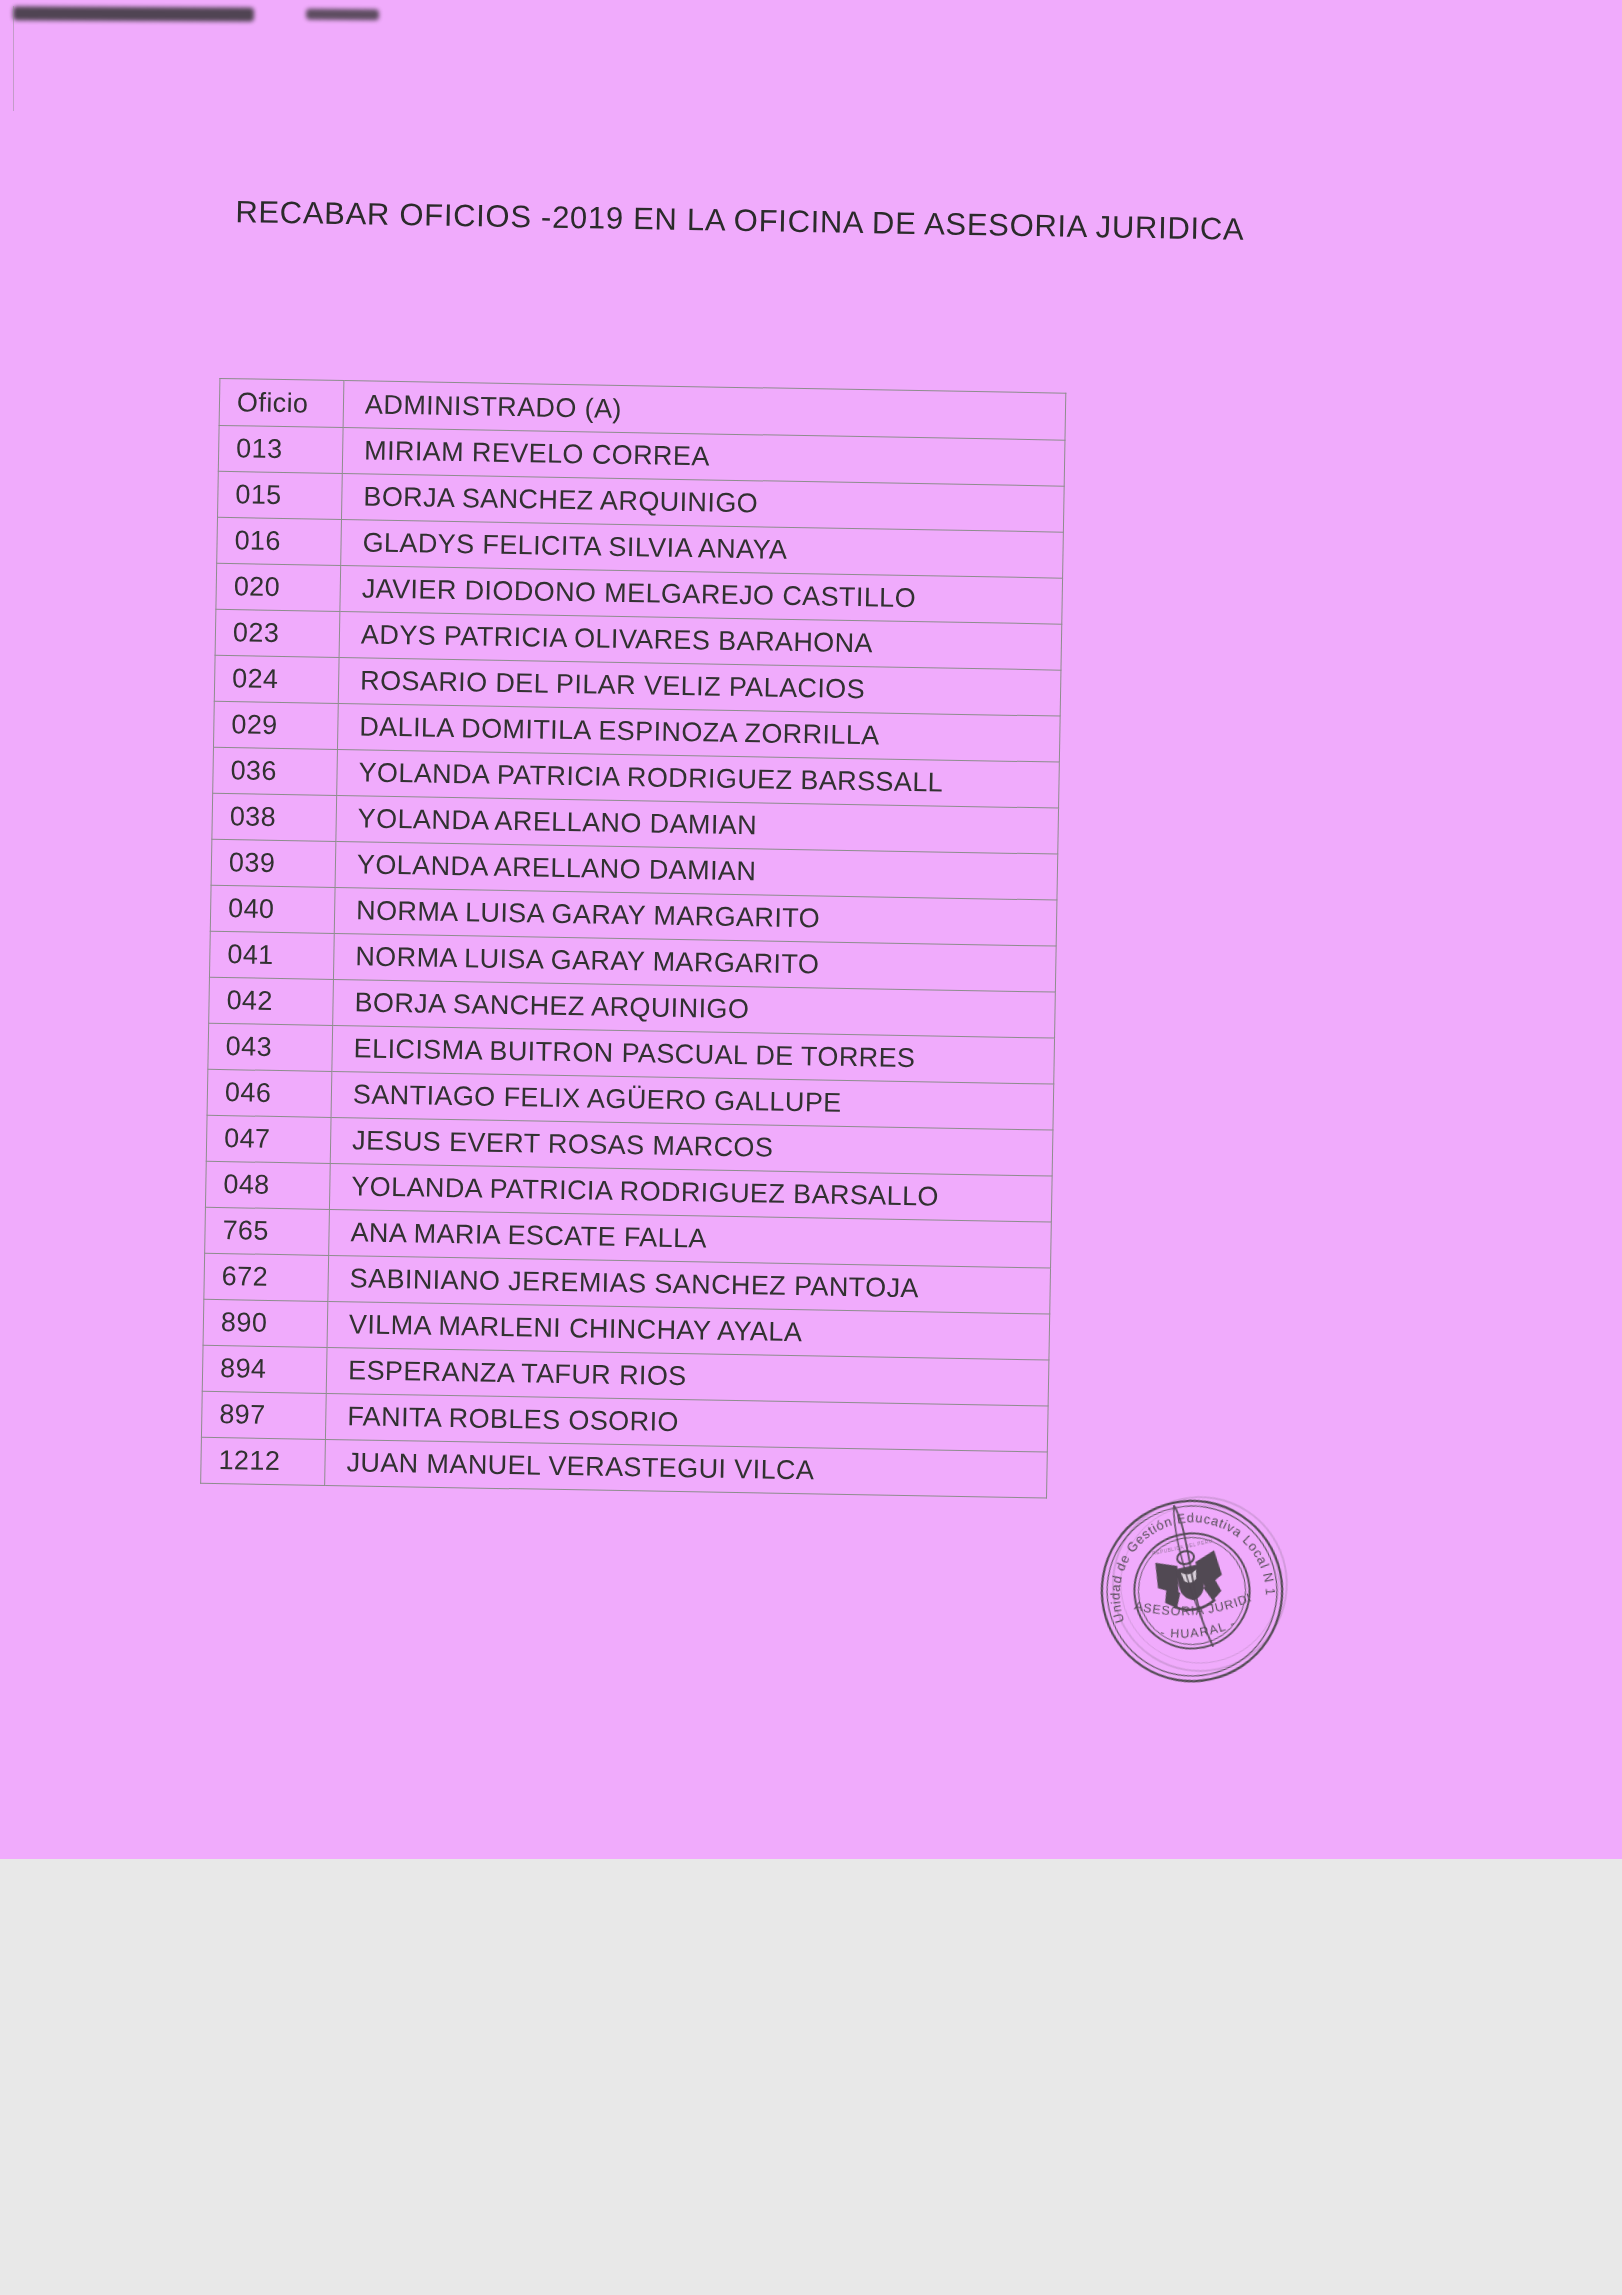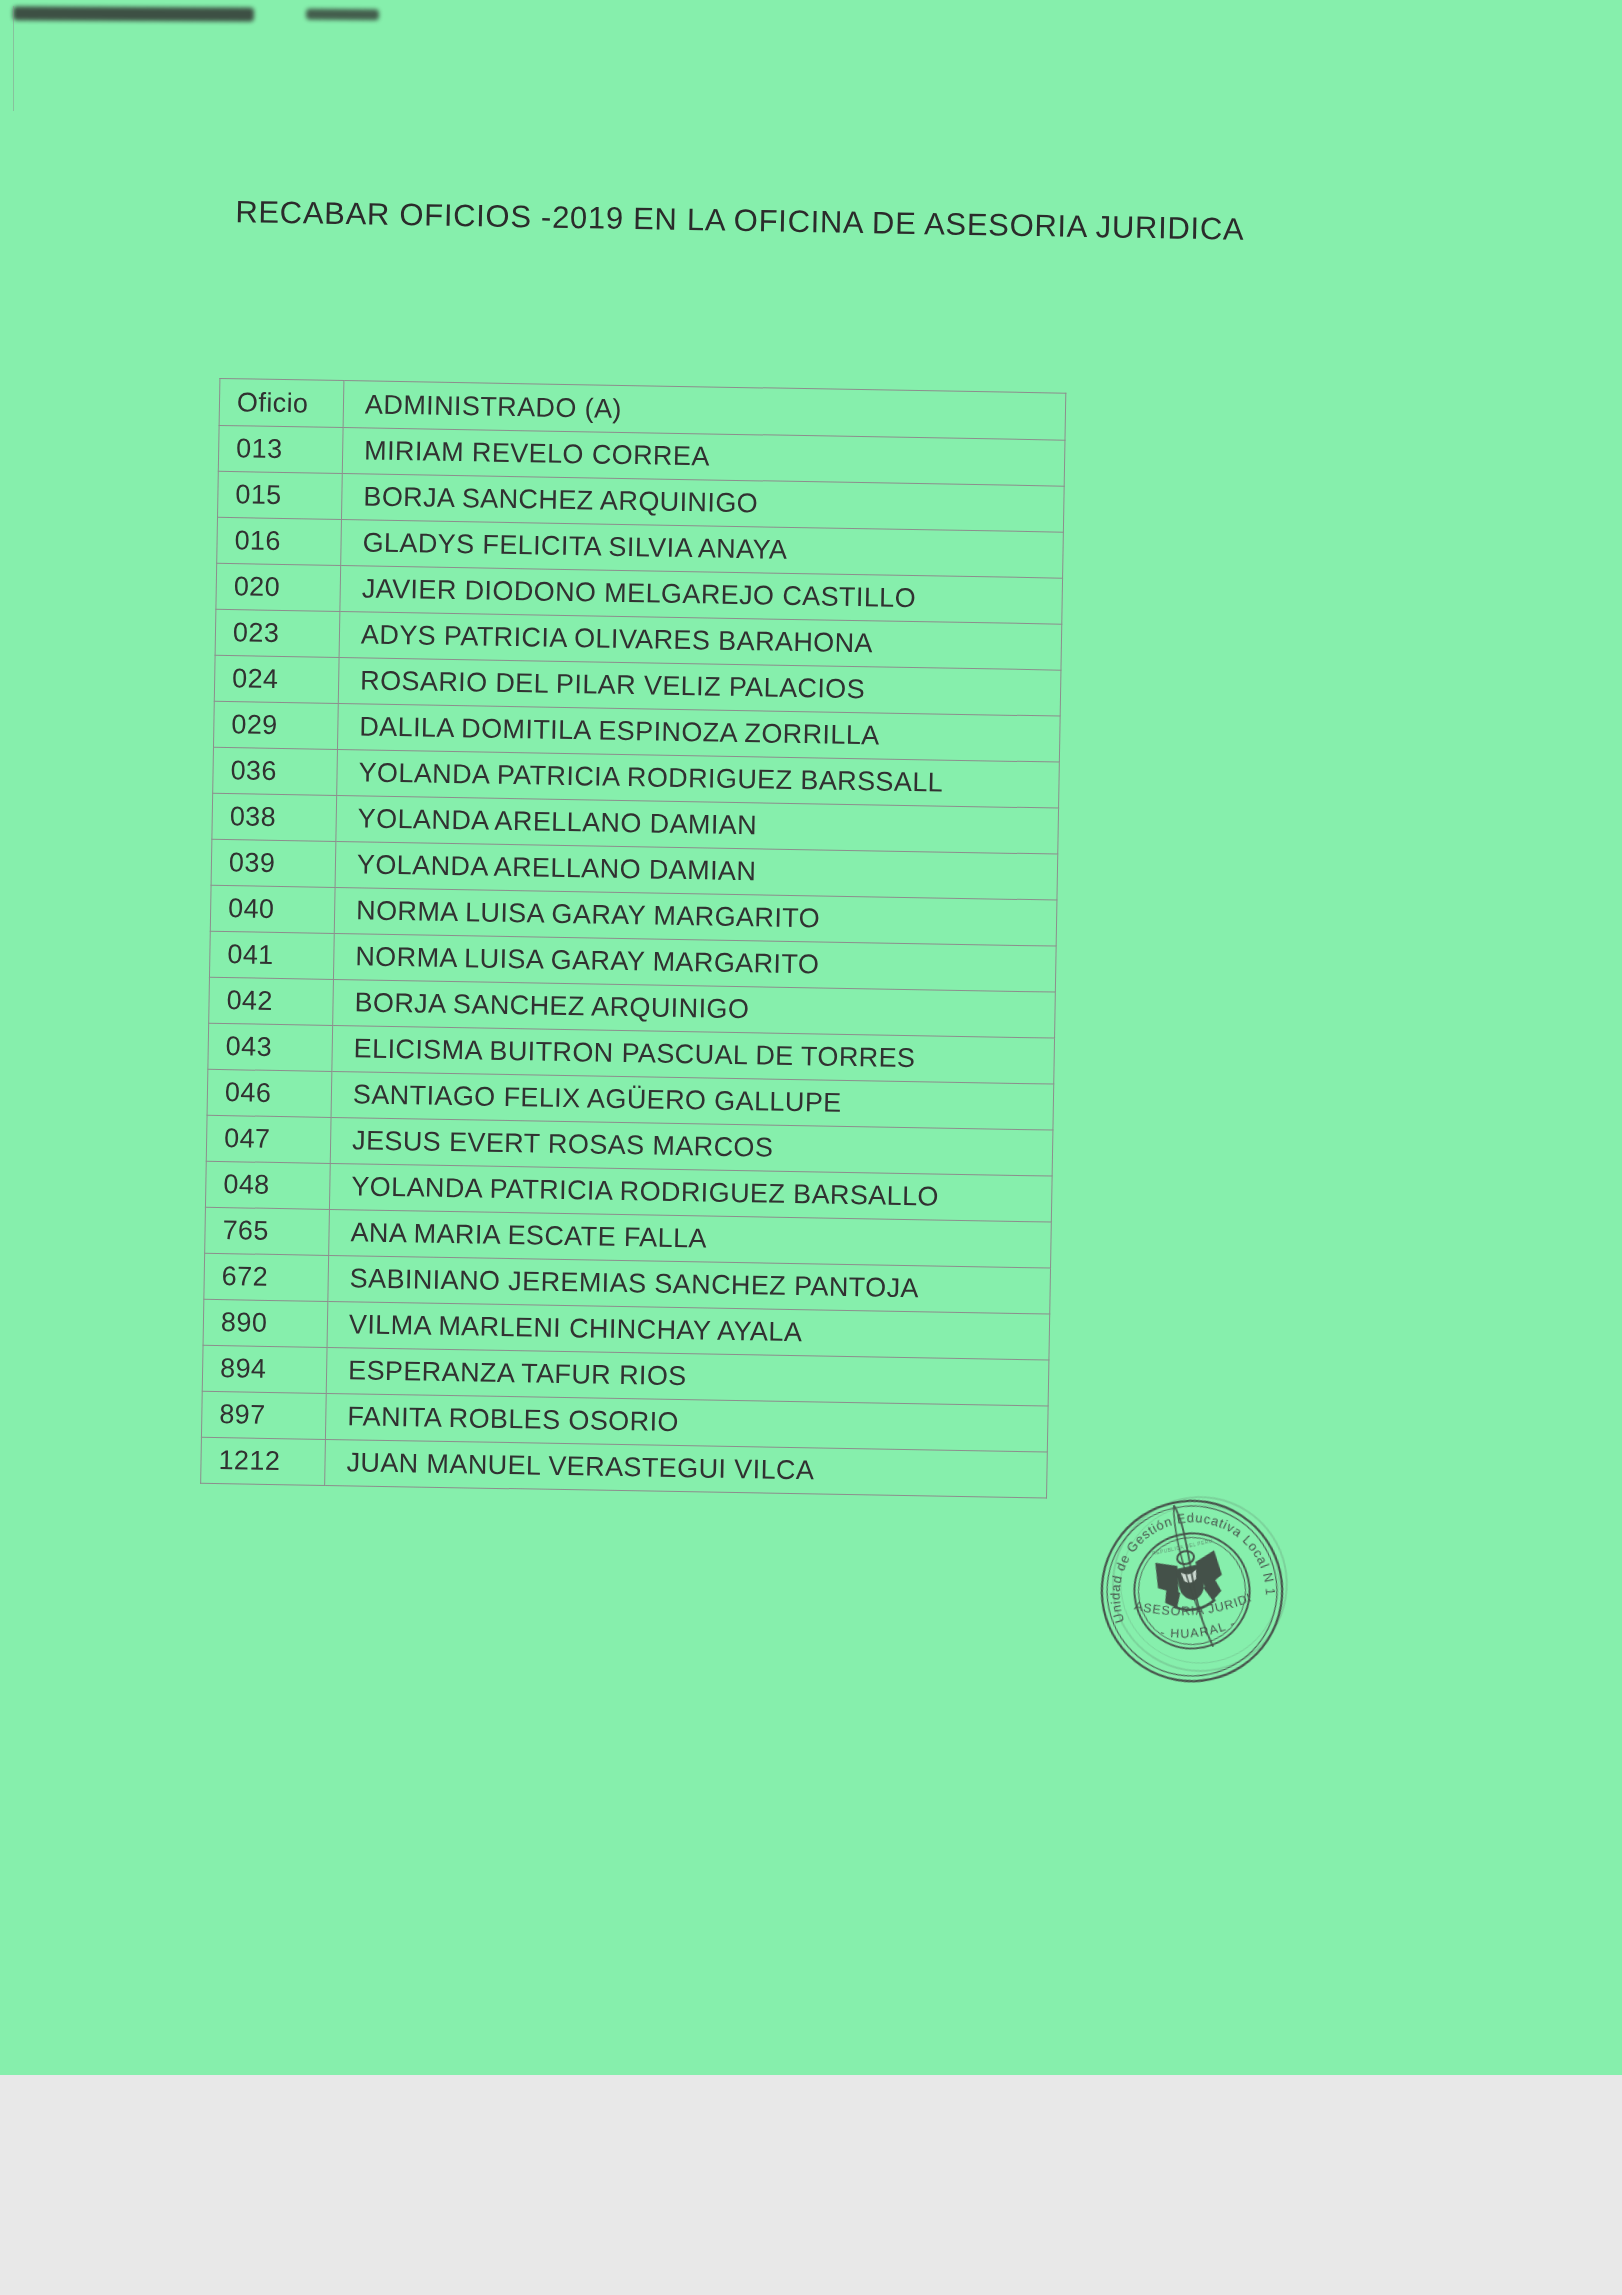--- a/index.html
+++ b/index.html
@@ -1,20 +1,20 @@
 <!DOCTYPE html>
 <html style="font-size:10.5px"><head>
 <meta charset="utf-8">
 <style>
   * { margin:0; padding:0; box-sizing:border-box; }
   html,body { background:#e8e8e8; }
   .page {
     position:relative;
-    width:1623px; height:2075px;
-    background:#86efac;
+    width:1623px; height:1859px;
+    background:#f0abfc;
     overflow:hidden;
     font-family:"Liberation Sans", sans-serif;
     color:#2f2f2f;
   }
   
   .smudge { position:absolute; background:#2e2e2e; filter:blur(2px); border-radius:3.9px; }
   .smudge-1 { left:13px; top:6.5px; width:241px; height:13.7px; opacity:.82; transform:rotate(.3deg); }
   .smudge-2 { left:306px; top:8.5px; width:73px; height:11px; opacity:.75; transform:rotate(.5deg); }
   .edge-line { position:absolute; left:13px; top:5.9px; width:1.3px; height:105px; background:#8a8a8a; opacity:.45; }
 

